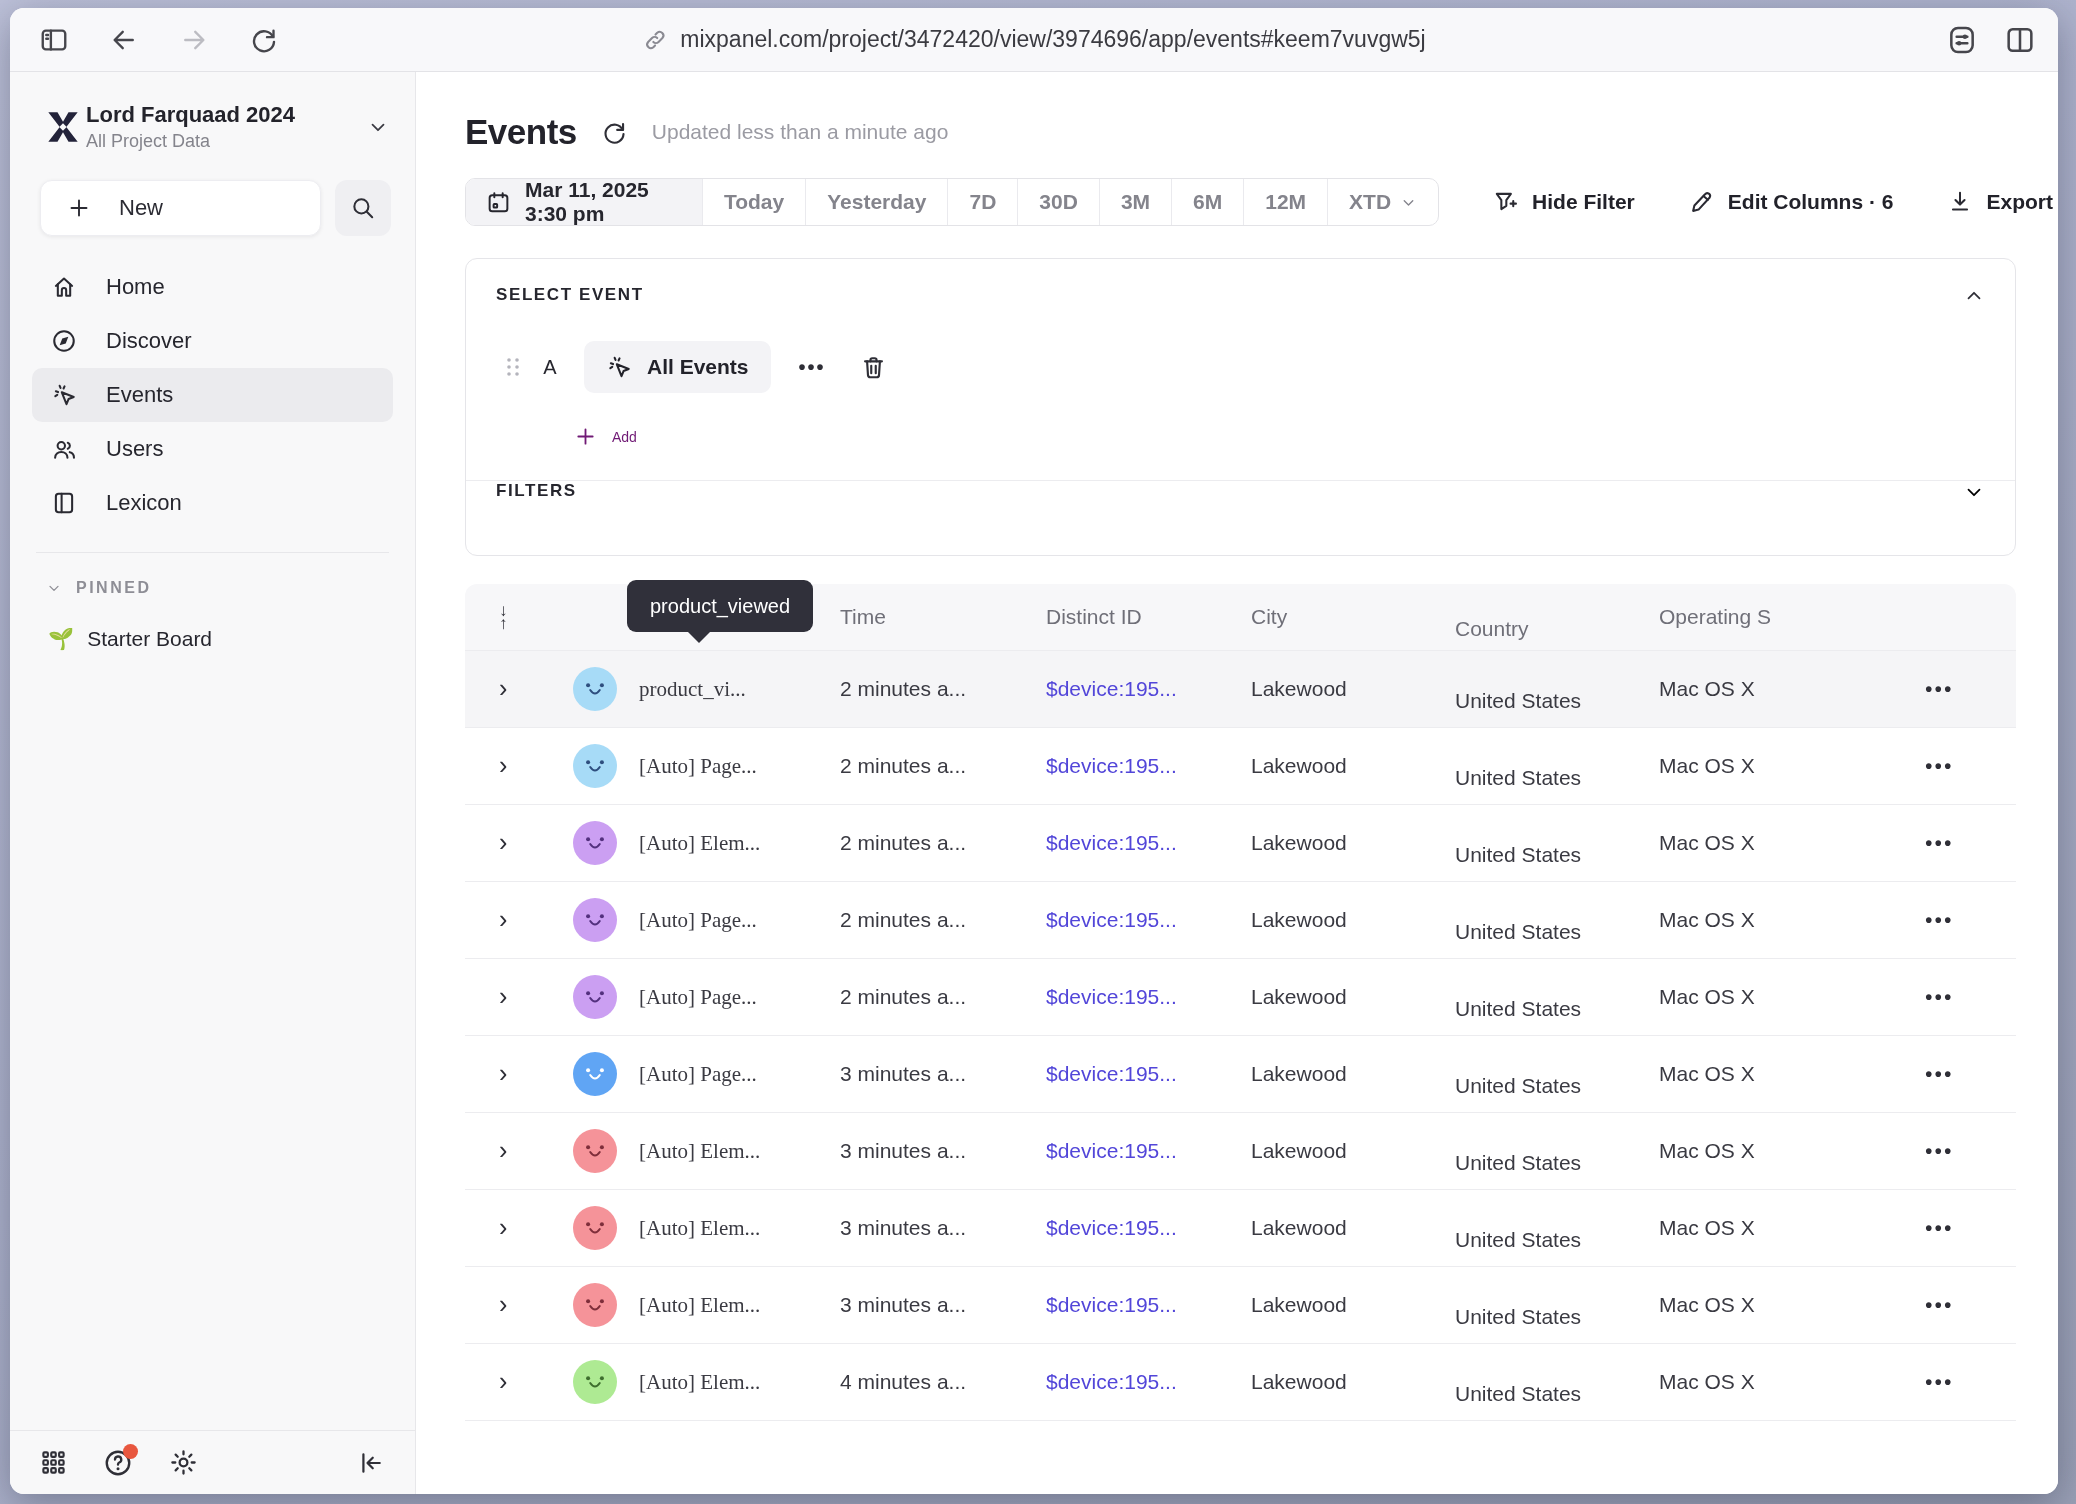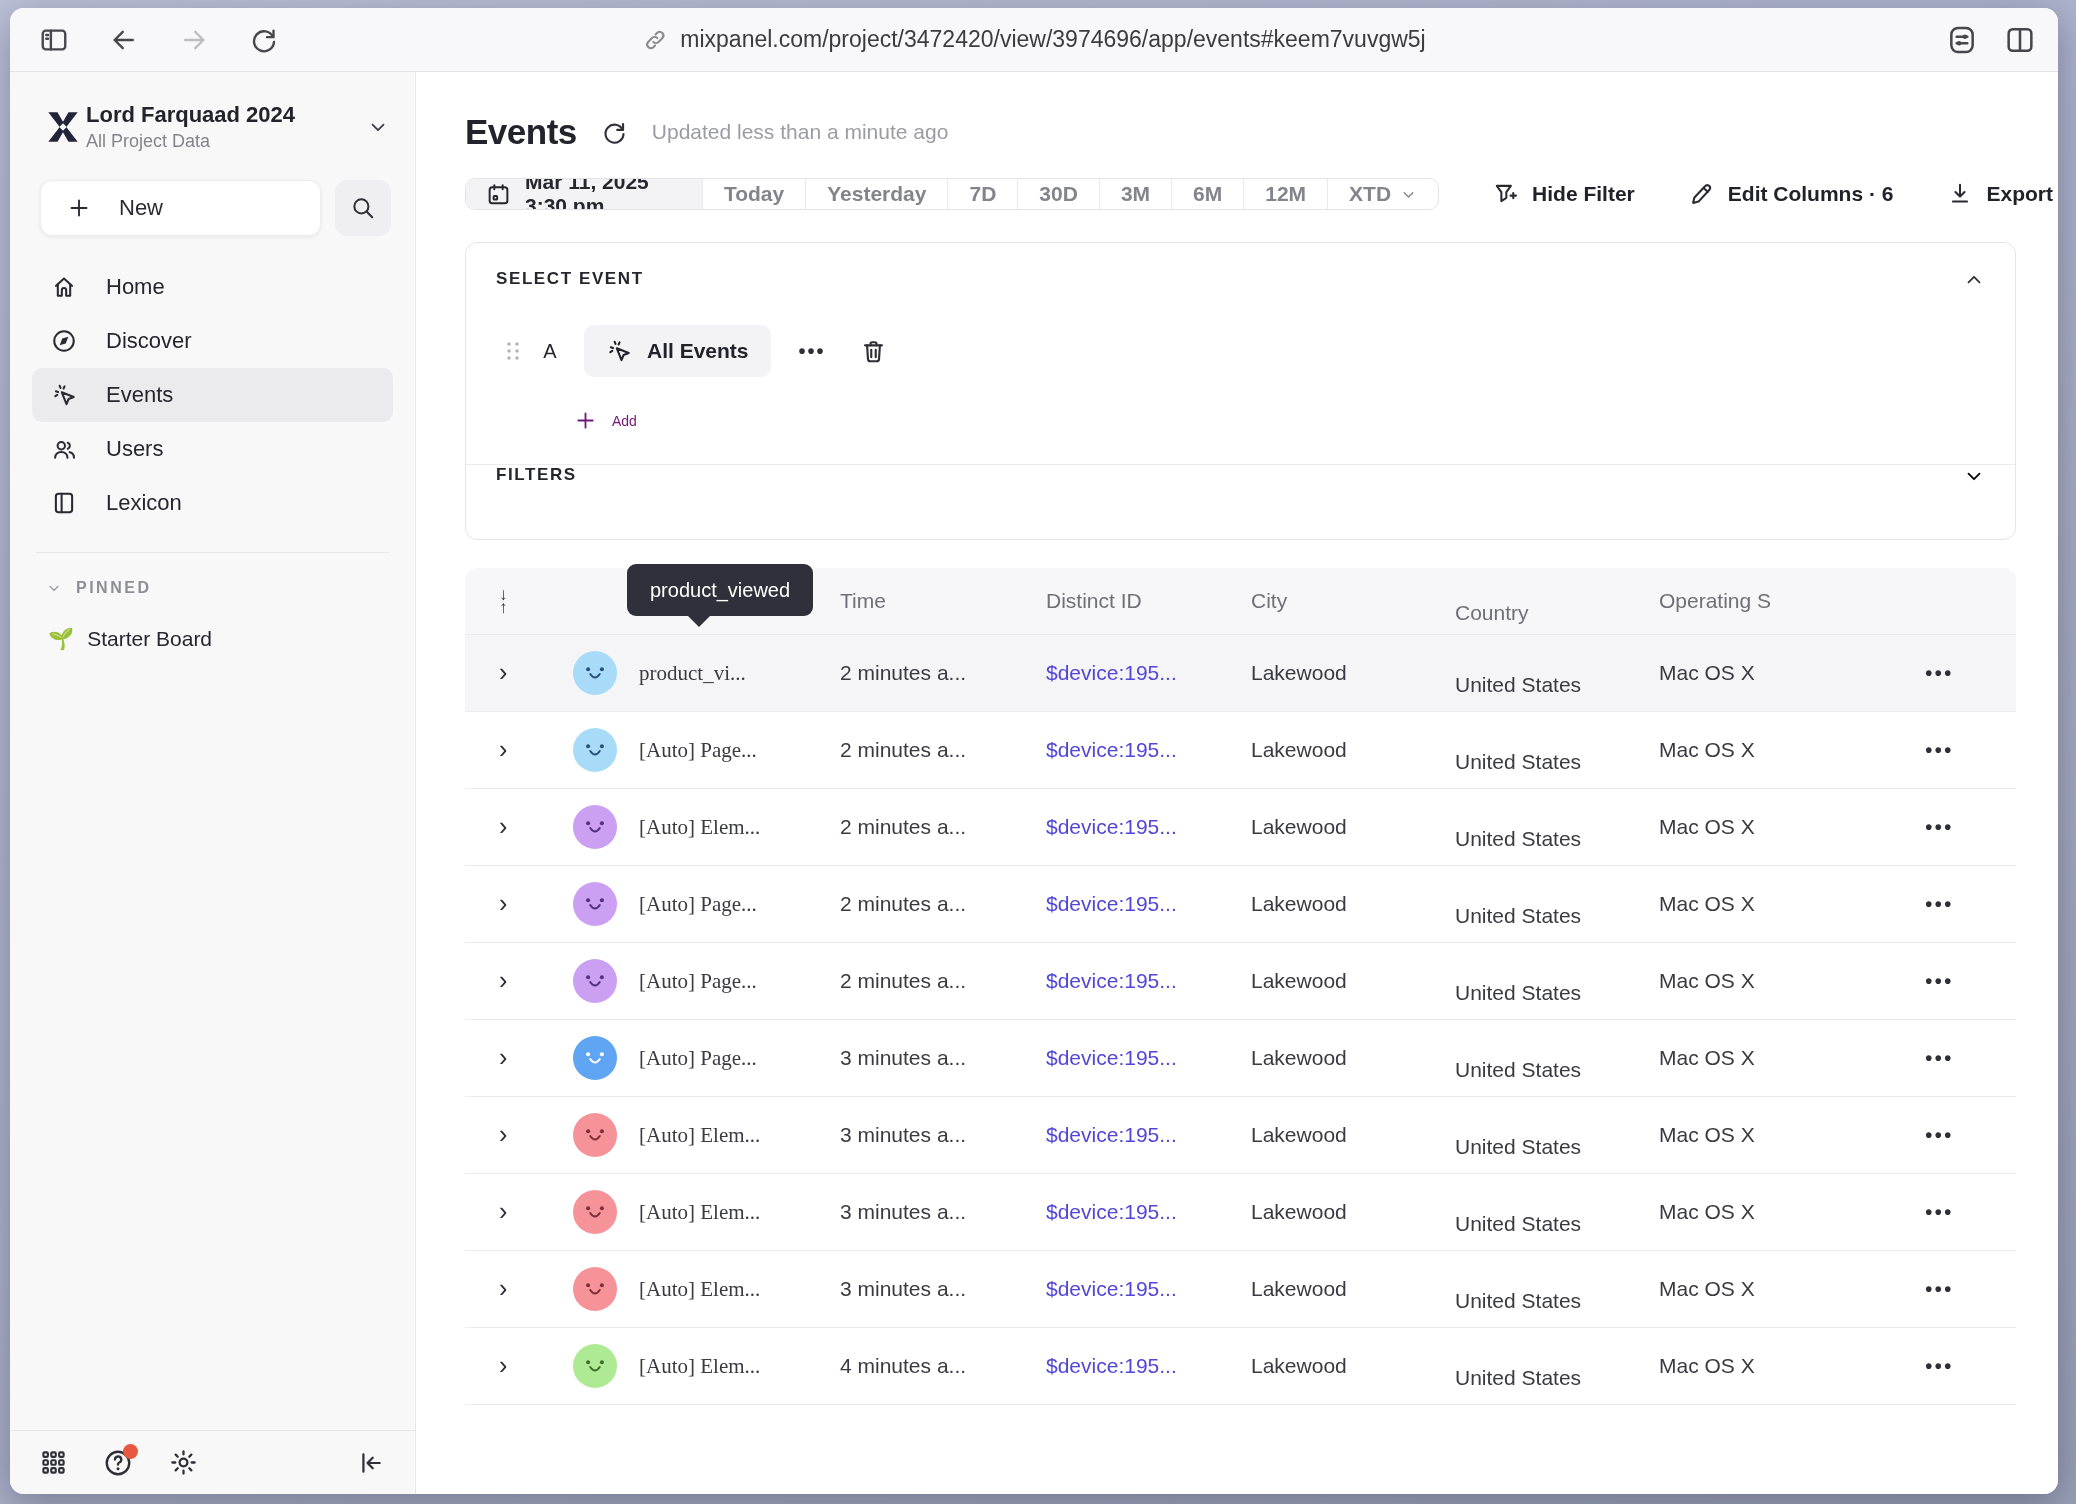--- a/index.html
+++ b/index.html
@@ -62,21 +62,21 @@
   .collapse { margin-left:auto; }
 
   
   .main { flex:1; background:#fff; position:relative; padding-left:49px; overflow:hidden; }
   .page-head { display:flex; align-items:center; gap:24px; margin-top:40px; }
   .page-title { font-size:35px; font-weight:700; color:#23232b; letter-spacing:-0.5px; }
   .refresh { color:#2f2f37; display:flex; }
   .updated { font-size:21px; color:#9b9ba3; }
 
   .controls { display:flex; align-items:center; margin-top:26px; width:1588px; }
-  .seg { display:flex; align-items:stretch; height:32px; border:1px solid #e3e3e7;
+  .seg { display:flex; align-items:stretch; height:48px; border:1px solid #e3e3e7;
     border-radius:10px; overflow:hidden; background:#fff; }
   .seg-date { display:flex; align-items:center; gap:14px; padding:0 20px; background:#f3f3f6;
     font-size:21px; font-weight:600; color:#26262e; }
   .seg-item { display:flex; align-items:center; padding:0 21px; border-left:1px solid #eaeaee;
     color:#84848c; font-size:21px; font-weight:600; }
   .seg-xtd { gap:9px; }
   .ctl-btn { display:flex; align-items:center; gap:13px; font-size:21px; font-weight:600;
     color:#22222a; margin-left:54px; white-space:nowrap; }
   .ctl-btn svg { color:#2a2a32; }
   .spacer { flex:1; }

